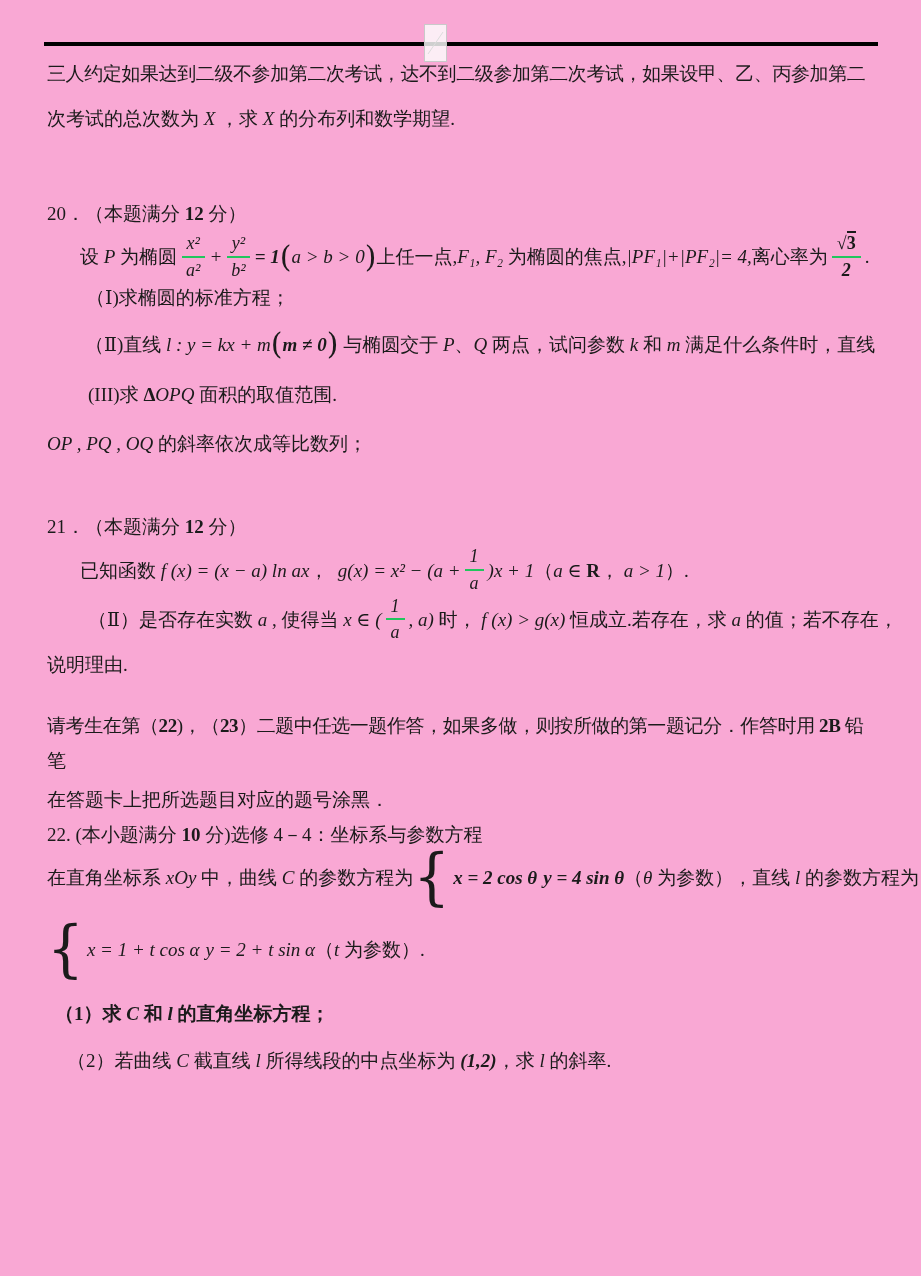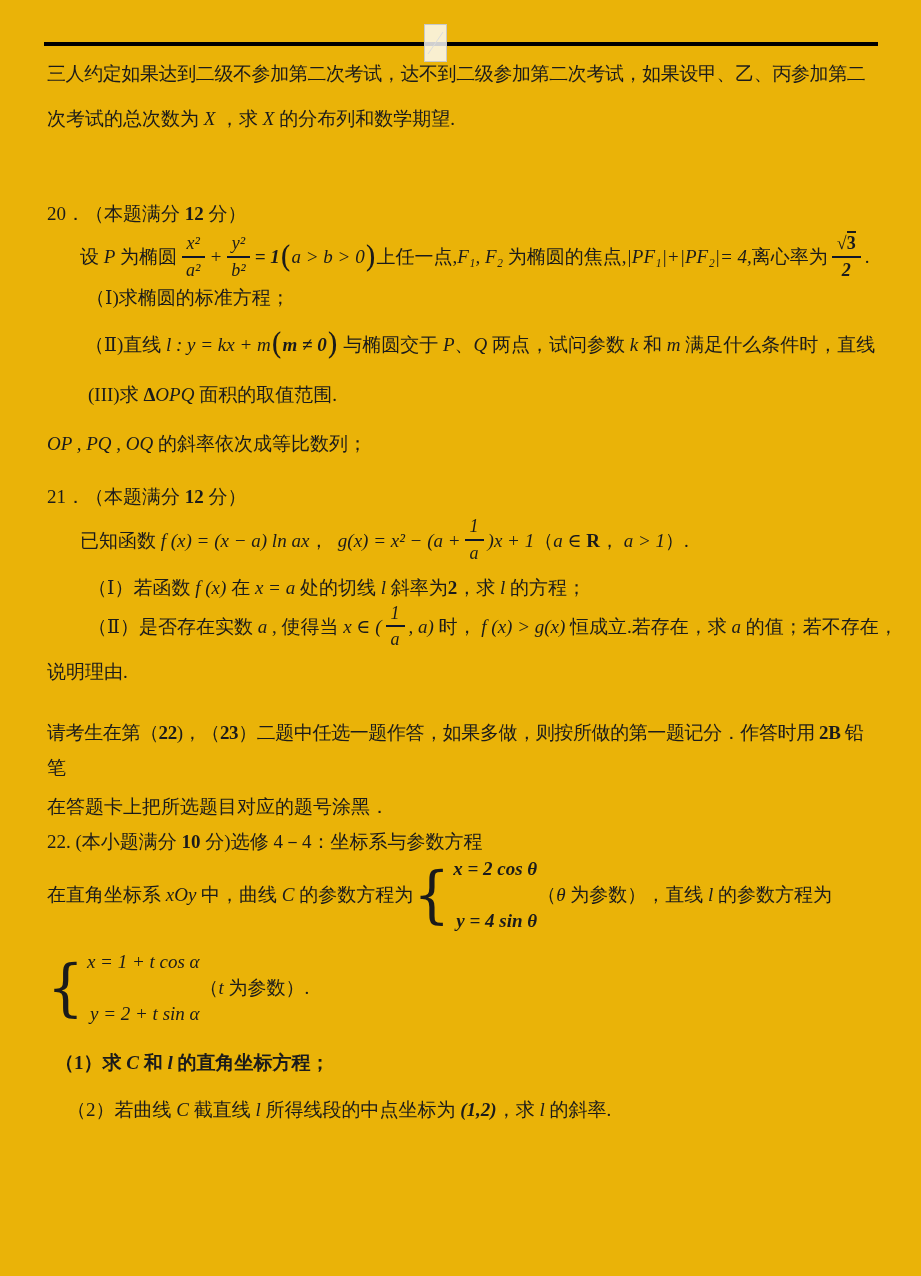--- a/index.html
+++ b/index.html
@@ -1,36 +1,36 @@
 <!DOCTYPE html>
 <html><head>
 <meta charset="utf-8">
 <style>
   *{box-sizing:border-box;}
   html,body{margin:0;padding:0;background:#ffffff;}
-  .page{position:relative;width:921px;height:1276px;background:#eab308;color:#1b1b1b;
+  .page{position:relative;width:921px;height:1276px;background:#f9a8d4;color:#1b1b1b;
         font-family:"Liberation Serif","DejaVu Serif",serif;font-size:19px;overflow:hidden;}
   .rule{position:absolute;left:44px;top:42px;width:834px;height:4px;background:#000;}
   .phbox{position:absolute;left:424px;top:24px;}
   .content{position:absolute;left:47px;top:58px;width:831px;}
   .para{line-height:27px;margin:0;}
   .cjk{font-style:normal;}
   .math{font-family:"Liberation Serif","DejaVu Serif",serif;font-style:italic;}
   .b{font-weight:bold;}
   .mrow{display:flex;align-items:center;flex-wrap:nowrap;}
   .mrow > span{white-space:pre;flex:0 0 auto;}
   .frac{display:inline-flex !important;flex-direction:column;align-items:center;text-align:center;
         font-style:italic;margin:0 4px;line-height:1.15;font-size:18px;}
-  .frac .num{display:block;padding:0 5px 2px;border-bottom:2px solid #0f172a;white-space:pre;}
+  .frac .num{display:block;padding:0 5px 2px;border-bottom:2px solid #22c55e;white-space:pre;}
   .frac .den{display:block;padding:2px 5px 0;white-space:pre;}
   .rsign{font-style:normal;font-weight:bold;}
   .rbar{border-top:2px solid #1b1b1b;font-style:normal;font-weight:bold;}
   .bigp{font-size:30px;line-height:1;font-style:normal;font-family:"DejaVu Serif",serif;}
   .sysgrp{display:inline-flex !important;align-items:center;}
-  .sysrows{display:inline-flex !important;flex-direction:column;align-items:flex-end;gap:25px;}
+  .sysrows{display:inline-flex !important;flex-direction:row;align-items:flex-end;gap:6px;}
   .sysrows .sysrow{white-space:pre;}
   .brace{font-size:58px;line-height:1;font-style:normal;font-family:"DejaVu Serif",serif;
          transform:scaleY(1.05);margin-right:3px;}
   .tight{letter-spacing:-0.4px;}
 </style>
 </head>
 <body>
 
 <div class="page">
 
@@ -96,42 +96,39 @@
     </div>
 
     <div class="para" style="margin-top:22px;margin-left:41px;">
       <span class="cjk">(III)求 </span><span class="cjk b">Δ</span><span class="math">OPQ</span><span class="cjk"> 面积的取值范围.</span>
     </div>
 
     <div class="para" style="margin-top:22px;">
       <span class="math">OP , PQ , OQ</span><span class="cjk"> 的斜率依次成等比数列；</span>
     </div>
 
-    <div class="para" style="margin-top:26px;">
+    <div class="para" style="margin-top:56px;">
       <span class="cjk">21．（本题满分 </span><span class="b">12</span><span class="cjk"> 分）</span>
     </div>
 
     <div class="para mrow" style="margin-top:6px;margin-left:33px;">
       <span class="cjk">已知函数 </span>
         <span class="math">f (x) = (x − a) ln ax</span>
         <span class="cjk">，  </span>
         <span class="math">g(x) = x² − (a +</span>
       <span class="frac"><span class="num">1</span><span class="den">a</span></span>
       <span class="math">)x + 1</span>
         <span class="cjk">（</span>
         <span class="math">a ∈ </span>
         <span class="b">R</span>
         <span class="cjk">，</span>
         <span class="math"> a &gt; 1</span>
         <span class="cjk">）.</span>
     </div>
 
-    <div class="para" style="margin-top:10px;margin-left:41px;">
-      <span class="cjk">（Ⅰ）若函数 </span><span class="math">f (x)</span><span class="cjk"> 在 </span><span class="math">x = a</span><span class="cjk"> 处的切线 </span><span class="math">l</span><span class="cjk"> 斜率为</span><span class="b">2</span><span class="cjk">，求 </span><span class="math">l</span><span class="cjk"> 的方程；</span>
-    </div>
 
     <div class="para mrow" style="margin-top:2px;margin-left:41px;">
       <span class="cjk">（Ⅱ）是否存在实数 </span>
         <span class="math">a</span>
         <span class="cjk"> , 使得当 </span>
         <span class="math">x ∈ (</span>
       <span class="frac"><span class="num">1</span><span class="den">a</span></span>
       <span class="math">, a)</span>
         <span class="cjk"> 时， </span>
         <span class="math">f (x) &gt; g(x)</span>

